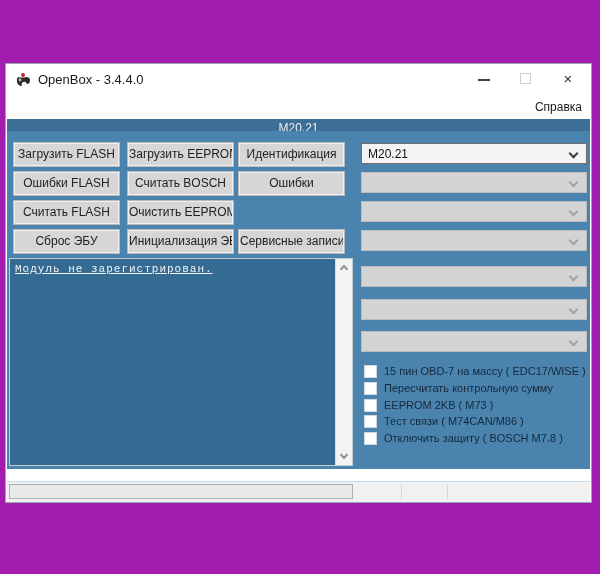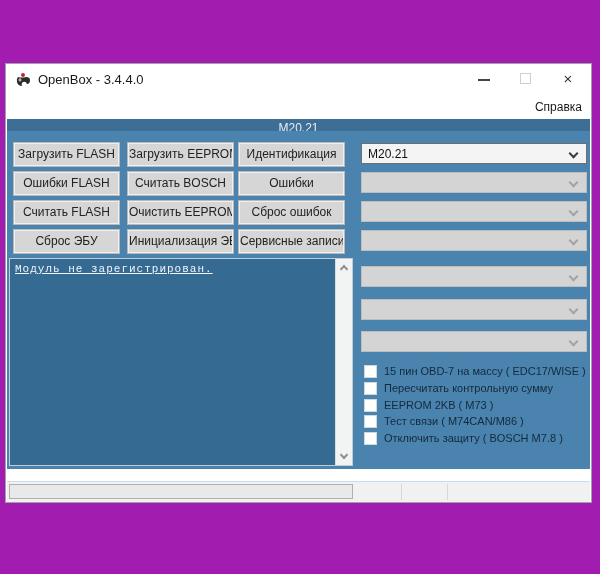--- a/index.html
+++ b/index.html
@@ -135,21 +135,20 @@
     <div class="main">
 
       <button class="action-btn col1 row1">Загрузить FLASH</button>
       <button class="action-btn col2 row1">Загрузить EEPROM</button>
       <button class="action-btn col3 row1">Идентификация</button>
       <button class="action-btn col1 row2">Ошибки FLASH</button>
       <button class="action-btn col2 row2">Считать BOSCH</button>
       <button class="action-btn col3 row2">Ошибки</button>
       <button class="action-btn col1 row3">Считать FLASH</button>
       <button class="action-btn col2 row3">Очистить EEPROM</button>
-      <button class="action-btn col3 row3">Сброс ошибок</button>
       <button class="action-btn col1 row4">Сброс ЭБУ</button>
       <button class="action-btn col2 row4">Инициализация ЭБУ</button>
       <button class="action-btn col3 row4">Сервисные записи</button>
 
       <div class="combo" style="top:12px;">
         <span class="combo-value">M20.21</span>
         <span class="chev"></span>
       </div>
 
       <div class="combo disabled" style="top:41px;">

